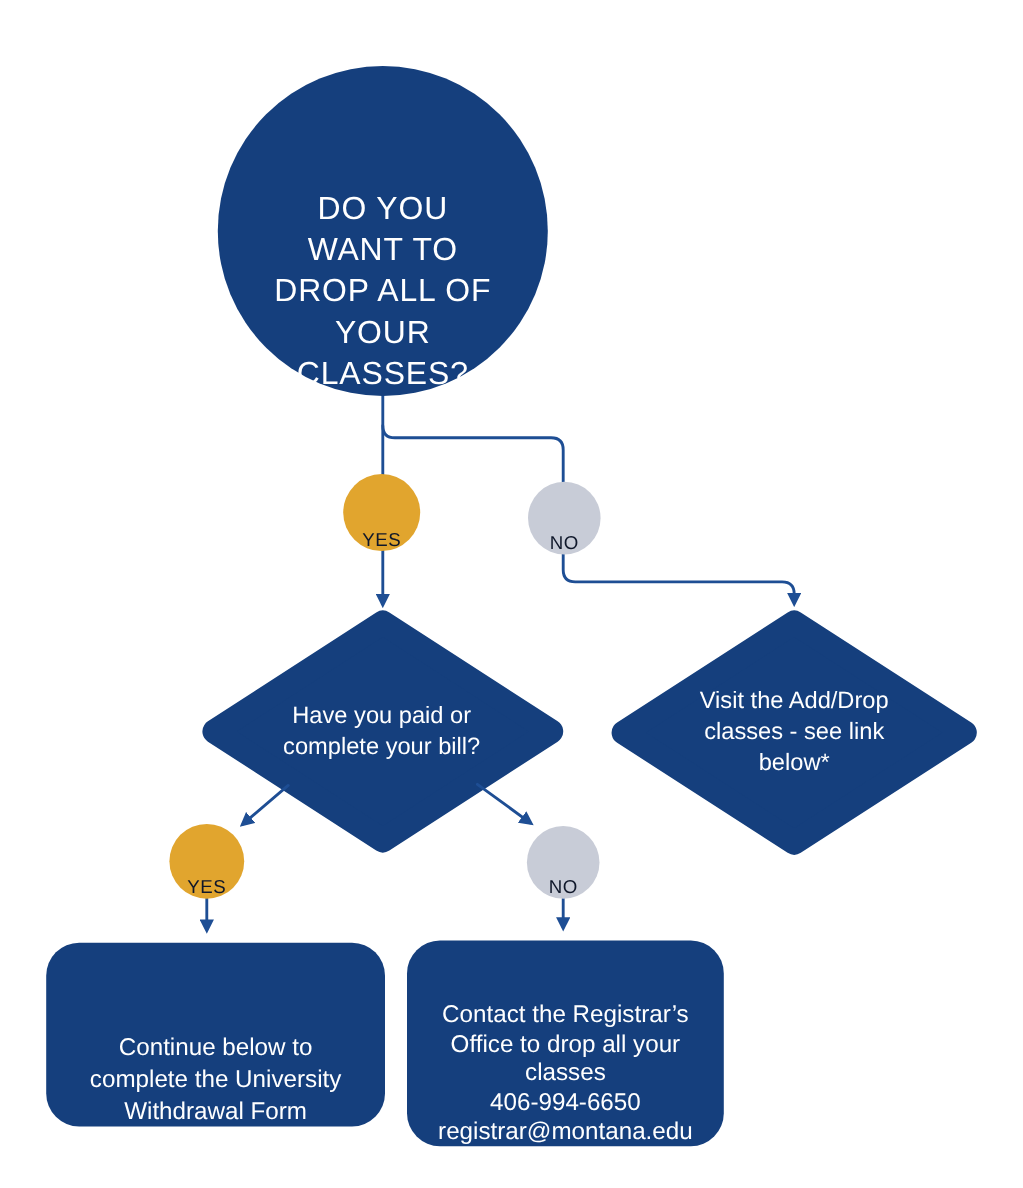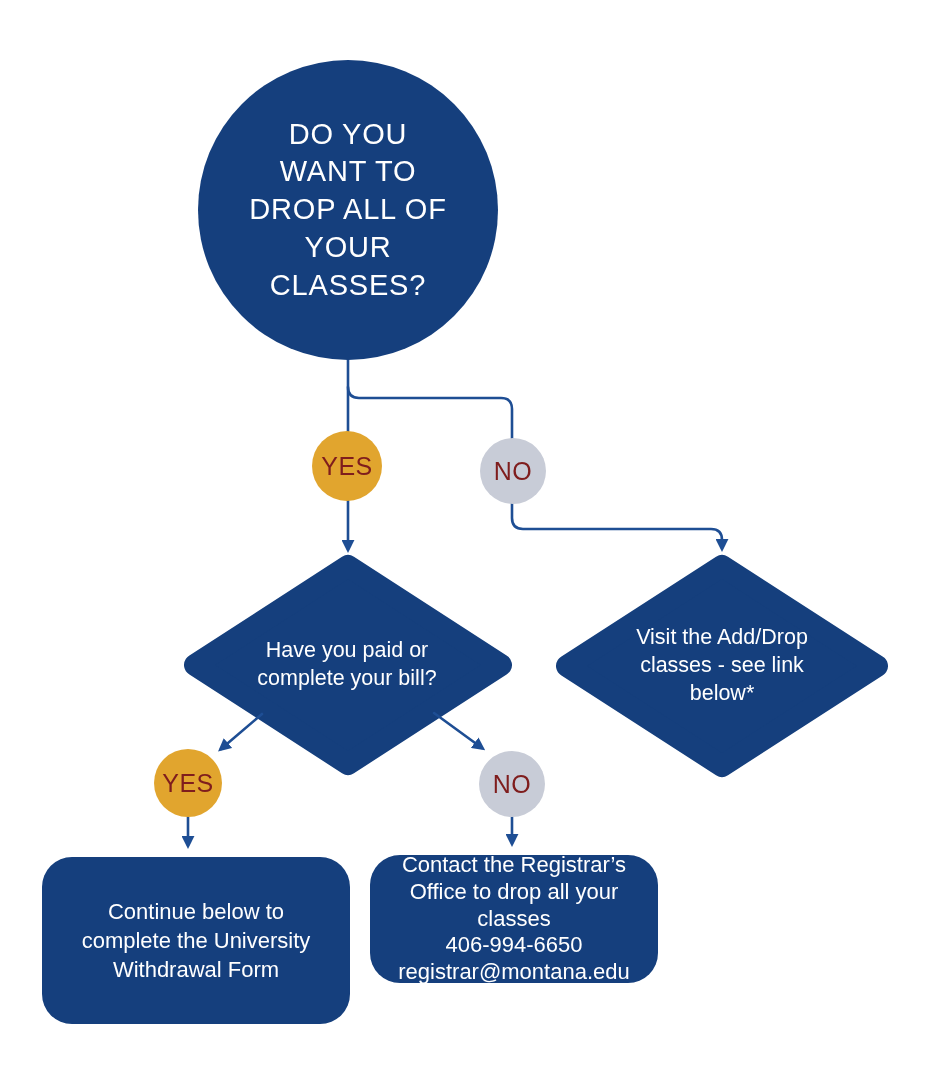--- a/index.html
+++ b/index.html
@@ -7,34 +7,34 @@
     position: relative;
     width: 930px;
     height: 1080px;
     background: #ffffff;
     overflow: hidden;
     font-family: "Liberation Sans", sans-serif;
   }
   .layer { position: absolute; left: 0; top: 0; }
   svg.connectors { width: 930px; height: 1080px; pointer-events: none; }
 
-  .node { position: absolute; display: flex; align-items: center; justify-content: center; text-align: center; }
+  .node { position: absolute; display: flex; align-items: flex-end; justify-content: center; text-align: center; }
 
   .start-circle {
     left: 198px; top: 60px; width: 300px; height: 300px;
     background: #153F7D; border-radius: 50%;
   }
   .start-text {
     color: #ffffff; font-size: 29px; line-height: 1.3;
     letter-spacing: 0.8px; white-space: pre-line;
   }
 
   .label-circle {
     border-radius: 50%;
-    color: #7f1d1d; font-size: 25px; letter-spacing: 0.5px;
+    color: #0f172a; font-size: 17px; letter-spacing: 0.5px;
   }
   .gold { background: #E1A52E; }
   .gray { background: #C8CCD7; }
   .yes1 { left: 312px; top: 431px; width: 70px; height: 70px; }
   .no1  { left: 480px; top: 438px; width: 66px; height: 66px; }
   .yes2 { left: 154px; top: 749px; width: 68px; height: 68px; }
   .no2  { left: 479px; top: 751px; width: 66px; height: 66px; }
 
   .diamond-text-box {
     position: absolute; display: flex; align-items: center; justify-content: center;
@@ -44,21 +44,21 @@
   .diamond-text-box.right { left: 557px; top: 565px; width: 330px; height: 202px; }
   .diamond-text {
     color: #ffffff; font-size: 21.5px; line-height: 1.3; white-space: pre-line;
   }
 
   .outcome-box {
     background: #153F7D; border-radius: 30px; color: #ffffff;
     font-size: 22px;
   }
   .box1 { left: 42px;  top: 857px; width: 308px; height: 167px; }
-  .box2 { left: 370px; top: 855px; width: 288px; height: 128px; }
+  .box2 { left: 370px; top: 855px; width: 288px; height: 187px; }
   .box-text { white-space: pre-line; line-height: 1.32; }
   .box2 .box-text { line-height: 1.21; }
 </style>
 </head>
 <body>
 
 <div class="canvas">
 
   <svg class="layer connectors" viewBox="0 0 930 1080">
     <defs>

